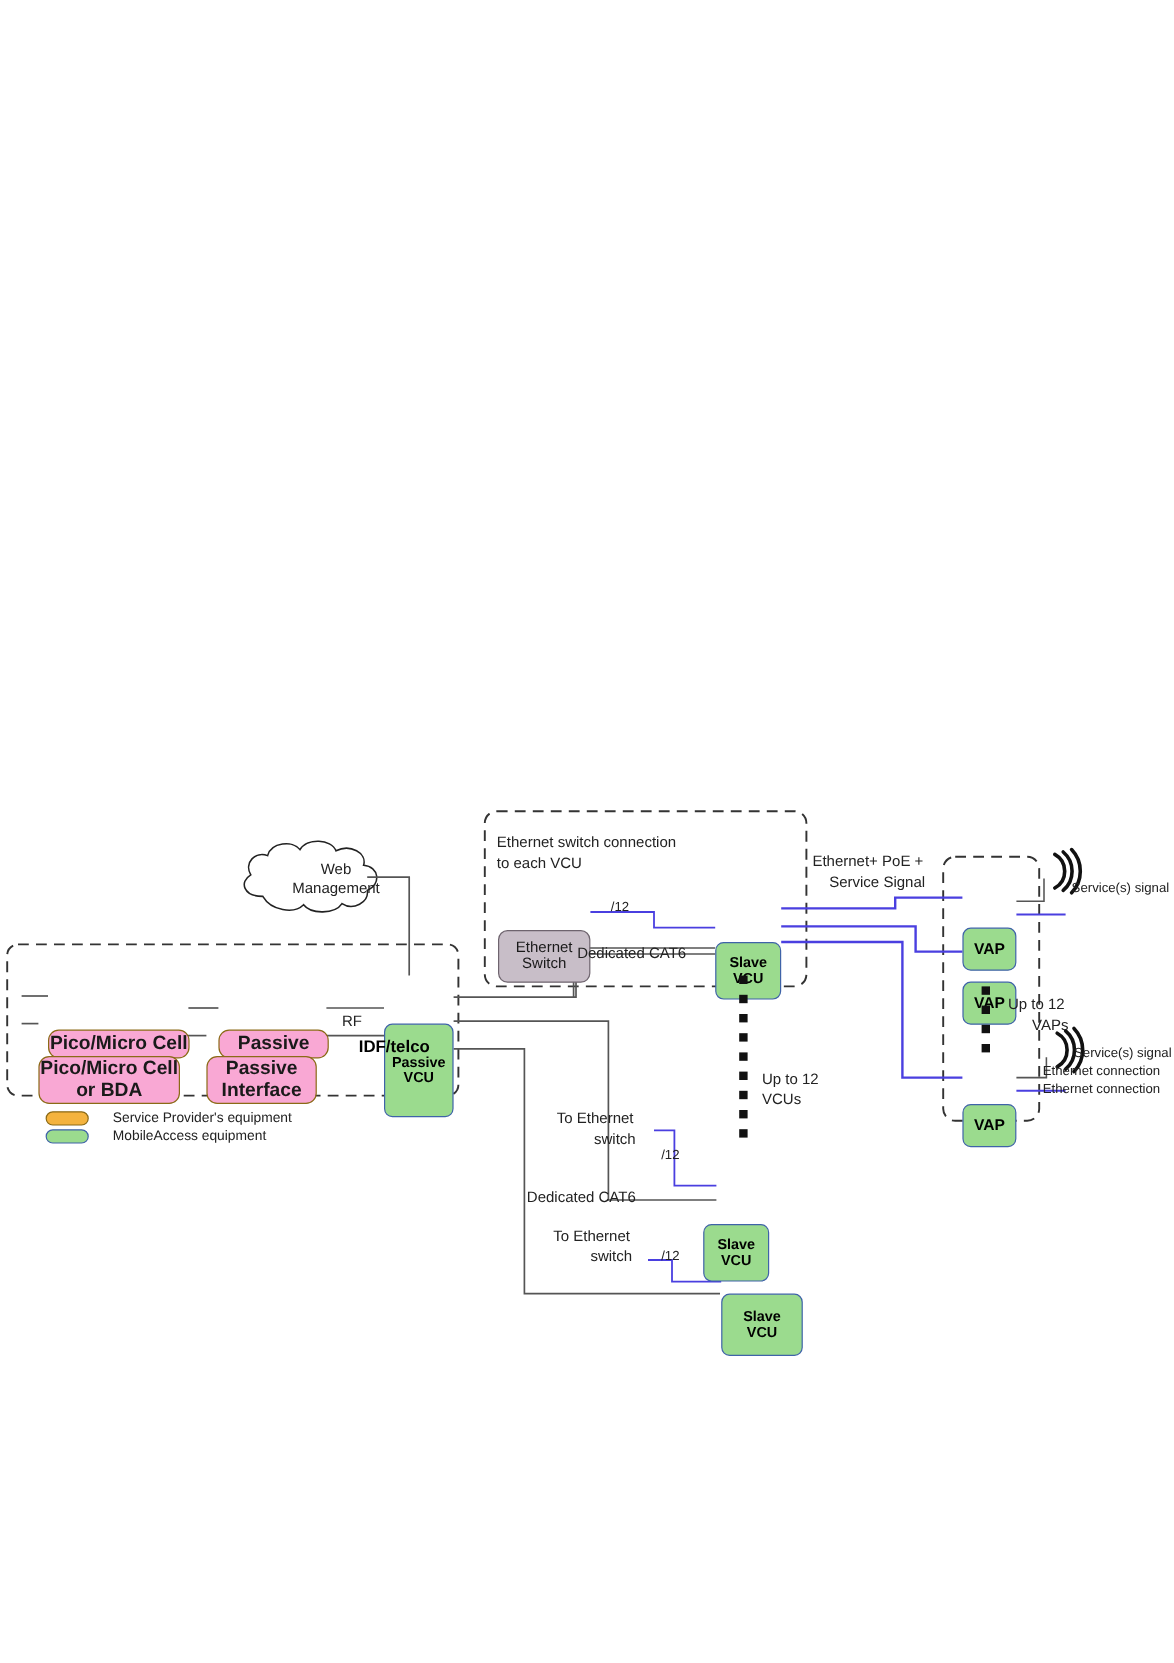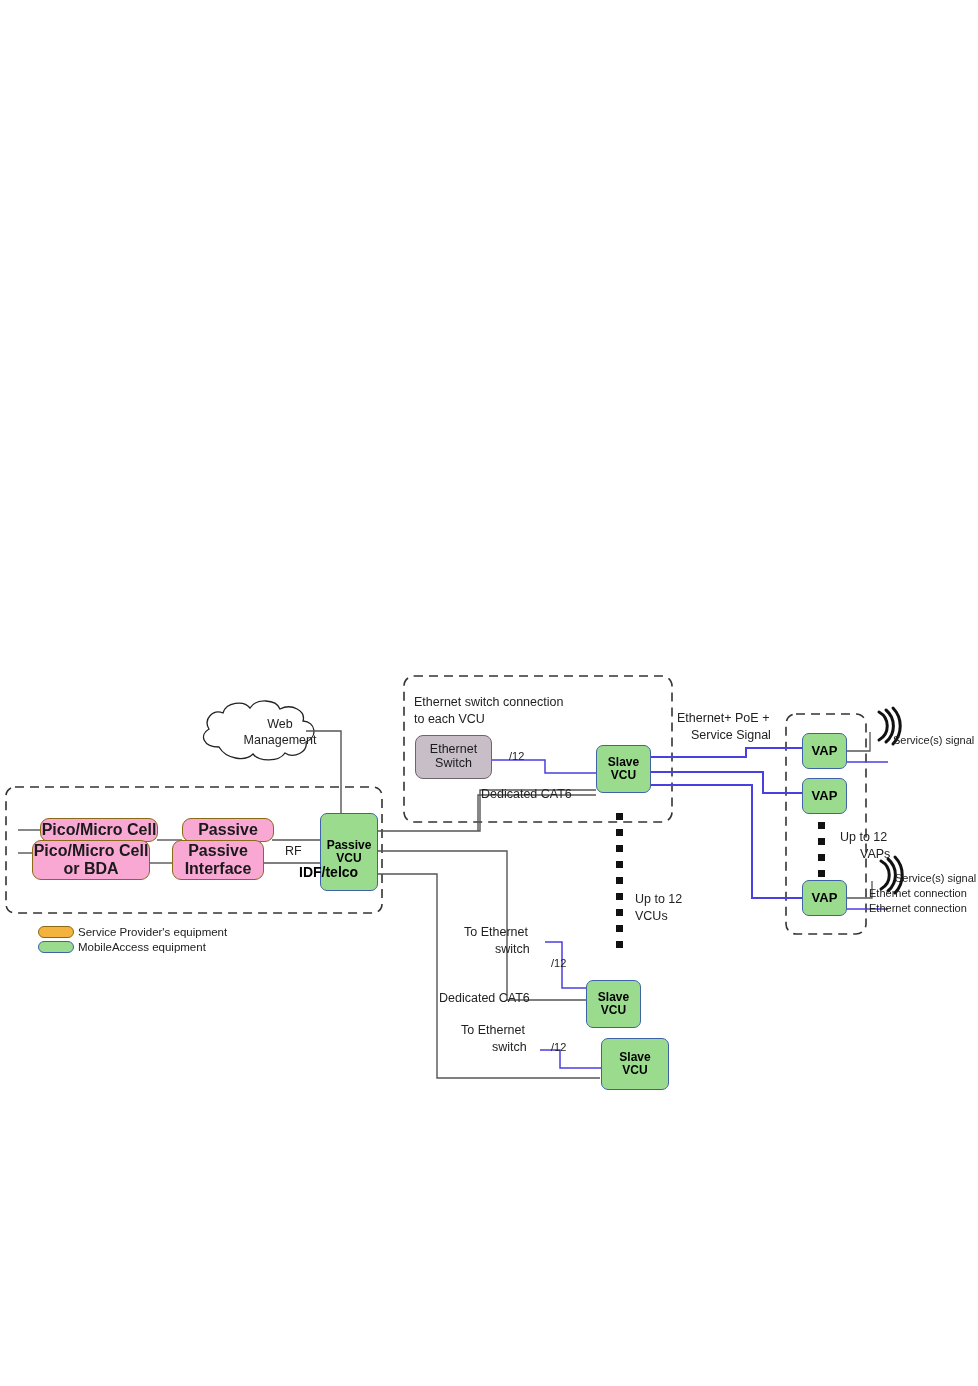--- a/index.html
+++ b/index.html
@@ -30,20 +30,21 @@
   }
   
   .node {
     position: absolute;
     box-sizing: border-box;
     display: flex;
     align-items: center;
     justify-content: center;
     text-align: center;
     line-height: 1.1;
+    margin-top: 40px;
   }
   .node-green {
     background: #9BDB8E;
     border: 1.6px solid #3F63A8;
     border-radius: 7px;
     color: #000;
     font-weight: bold;
     font-size: 12px;
   }
   .node-orange {
@@ -73,21 +74,21 @@
     font-size: 14px;
     color: #000;
   }
   .label-small {
     font-size: 11px;
   }
   .legend-row {
     position: absolute;
     display: flex;
     align-items: center;
-    gap: 4px;
+    gap: 20px;
     font-size: 11.5px;
     color: #222;
     text-align: center;
   }
   .legend-chip {
     width: 36px;
     height: 12px;
     border-radius: 6px;
     box-sizing: border-box;
   }

